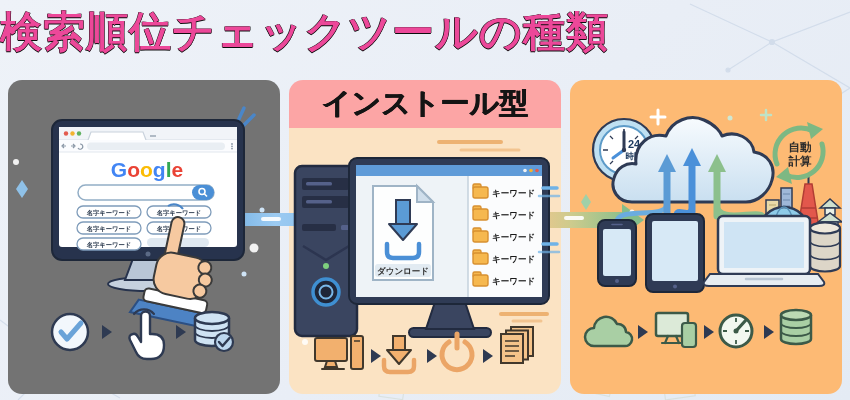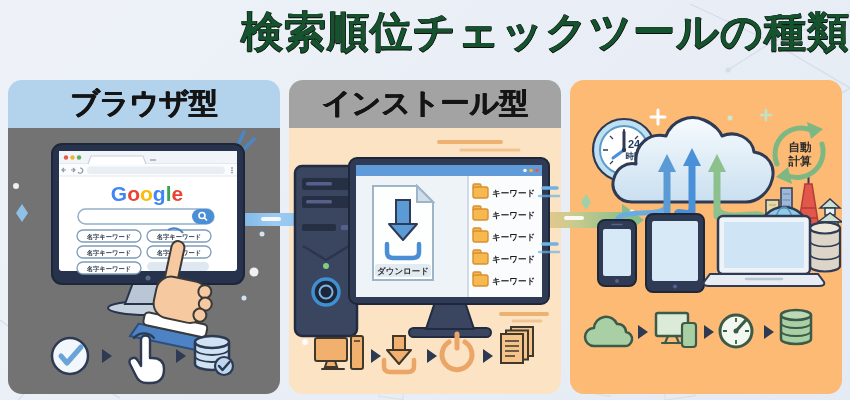--- a/index.html
+++ b/index.html
@@ -4,41 +4,41 @@
 <style>
   html,body{margin:0;padding:0;}
   body{
     width:850px;height:400px;position:relative;overflow:hidden;
     font-family:"Liberation Sans",sans-serif;
     background:linear-gradient(135deg,#eef2f8 0%,#e9eef6 55%,#e4ebf4 100%);
   }
   #mesh{position:absolute;left:0;top:0;z-index:0;}
   h1#title{
     position:absolute;top:4px;left:0;width:100%;margin:0;
-    text-align:right;font-size:42px;font-weight:bold;color:#14532d;
+    text-align:left;font-size:42px;font-weight:bold;color:#ec4899;
     letter-spacing:1px;
     text-shadow:0.6px 0 #0d0d0d,-0.6px 0 #0d0d0d,0 0.6px #0d0d0d;
     z-index:2;
   }
   #panels{
     position:absolute;left:8px;top:80px;width:834px;height:314px;
     display:flex;gap:9px;z-index:auto;
   }
   .panel{flex:1;border-radius:14px;overflow:hidden;display:flex;flex-direction:column;}
   .panel-header{
     height:48px;display:flex;align-items:center;justify-content:center;
     font-size:29px;font-weight:bold;color:#141414;
     text-shadow:0.5px 0 #141414,-0.5px 0 #141414;
     flex:0 0 48px;
   }
   .panel-body{flex:1;position:relative;}
   .panel-body svg{position:relative;z-index:2;display:block;}
   #panel-browser .panel-header{background:#b3d2eb;}
   #panel-browser .panel-body{background:#737373;}
-  #panel-install .panel-header{background:#a3a3a3;}
+  #panel-install .panel-header{background:#fca5a5;}
   #panel-install .panel-body{background:#fbe3c3;}
   #panel-cloud .panel-header{background:#8cba8e;}
   #panel-cloud .panel-body{background:#fdba74;}
   .connector{position:absolute;z-index:1;}
   #connector-blue{
     left:228px;top:213px;width:86px;height:13px;border-radius:7px;
     background:linear-gradient(90deg,rgba(134,188,233,0) 0%,#86bce9 22%,#9ccbf2 55%,#8ec2ee 100%);
   }
   #connector-blue .dash, #connector-gradient .dash{
     position:absolute;left:38%;top:4px;width:20px;height:4px;border-radius:2px;
@@ -82,21 +82,20 @@
     <div class="dash"></div>
   </div>
 <div class="connector" id="connector-gradient">
     <div class="dash"></div>
   </div>
 <div class="connector" id="connector-gradient-head"></div>
 
 <div id="panels">
 
   <div class="panel" id="panel-browser">
-    <div class="panel-header">ブラウザ型</div>
     <div class="panel-body">
       <svg width="100%" height="100%" viewBox="0 0 272 266">
 
         <g>
           <path d="M14,76 l6,9 -6,9 -6,-9 z" fill="#8fc1e8"></path>
           <circle cx="8" cy="58" r="3" fill="#ffffff" opacity="0.9"></circle>
           <circle cx="246" cy="144" r="4.5" fill="#ffffff" opacity="0.9"></circle>
           <circle cx="254" cy="106" r="2.5" fill="#cfe4f6"></circle>
           <circle cx="236" cy="170" r="2.5" fill="#cfe4f6"></circle>
         </g>

